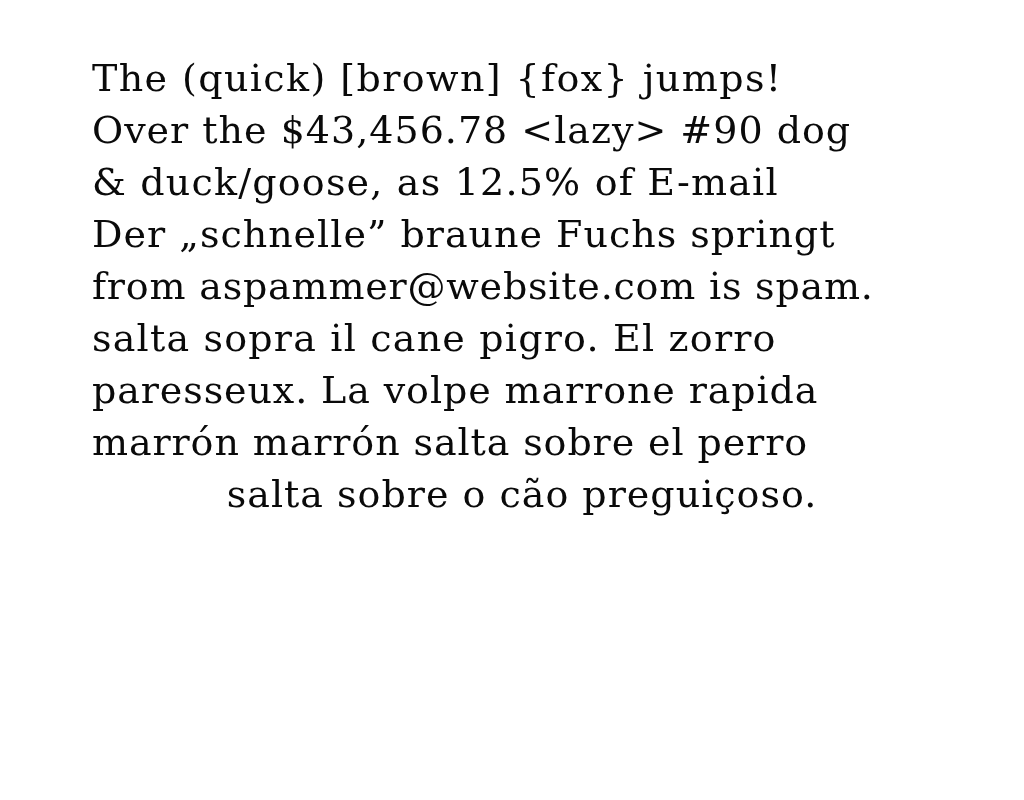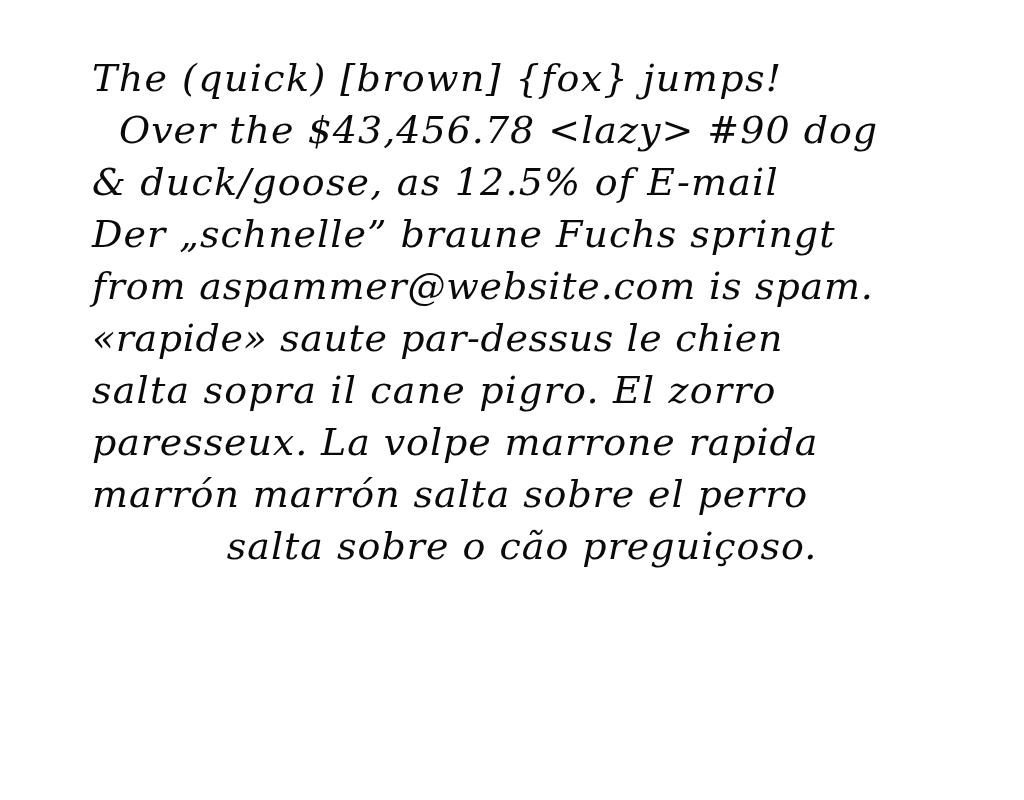--- a/index.html
+++ b/index.html
@@ -11,40 +11,39 @@
     height: 800px;
     background: #ffffff;
     font-family: "DejaVu Serif", serif;
     overflow: hidden;
   }
   .page {
     position: relative;
     width: 1024px;
     height: 800px;
     background: #ffffff;
-    font-style: italic;
   }
   .text-block {
     position: absolute;
     left: 92px;
     top: 52px;
     width: 860px;
   }
   .line {
     font-family: "DejaVu Serif", serif;
     font-size: 38px;
     line-height: 52px;
     color: #0a0a0a;
     white-space: pre;
     letter-spacing: 0.6px;
     font-weight: 400;
     -webkit-font-smoothing: none;
   }
   .line.l1 { letter-spacing: 1.4px; }
-  .line.l2 { letter-spacing: 1.0px; margin-left: 27px; }
+  .line.l2 { letter-spacing: 1.0px; }
   .line.l3 { letter-spacing: 1.2px; }
   .line.l4 { letter-spacing: 0.8px; }
   .line.l5 { letter-spacing: 1.0px; }
   .line.l6 { letter-spacing: 0.7px; }
   .line.l7 { letter-spacing: 0.6px; }
   .line.l8 { letter-spacing: 0.9px; }
   .line.l9 { letter-spacing: 1.2px; }
   .line.l10 { letter-spacing: 0.9px; }
   .line.l11 { letter-spacing: 1.0px; }
   .line.l12 { letter-spacing: 1.0px; text-align: center; }
@@ -52,19 +51,18 @@
 </head>
 <body>
 
 <div class="page">
   <div class="text-block">
     <div class="line l1">The (quick) [brown] {fox} jumps!</div>
     <div class="line l2">Over the $43,456.78 &lt;lazy&gt; #90 dog</div>
     <div class="line l3">&amp; duck/goose, as 12.5% of E-mail</div>
     <div class="line l5">Der „schnelle” braune Fuchs springt</div>
     <div class="line l4">from aspammer@website.com is spam.</div>
-    <div class="line l7">«rapide» saute par-dessus le chien</div>
     <div class="line l9">salta sopra il cane pigro. El zorro</div>
     <div class="line l8">paresseux. La volpe marrone rapida</div>
     <div class="line l10">marrón marrón salta sobre el perro</div>
     <div class="line l12">salta sobre o cão preguiçoso.</div>
   </div>
 </div>
 
 </body></html>

